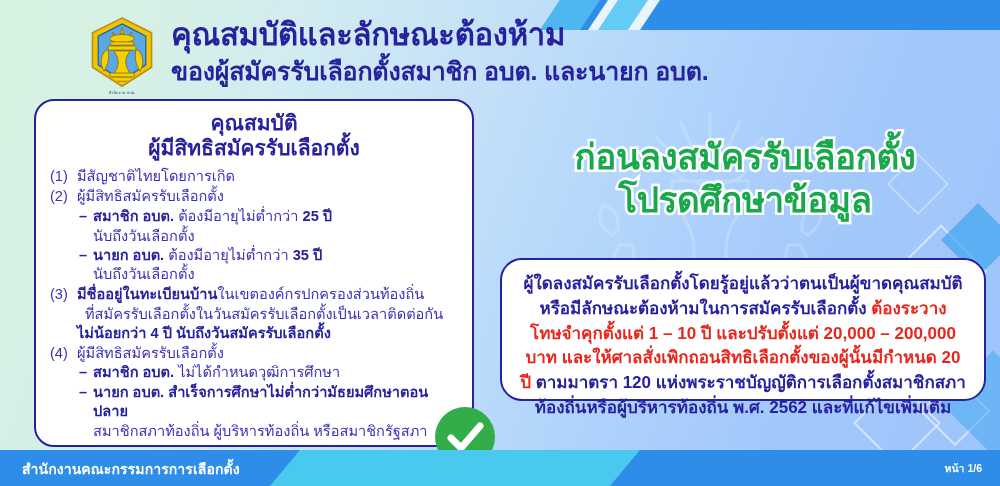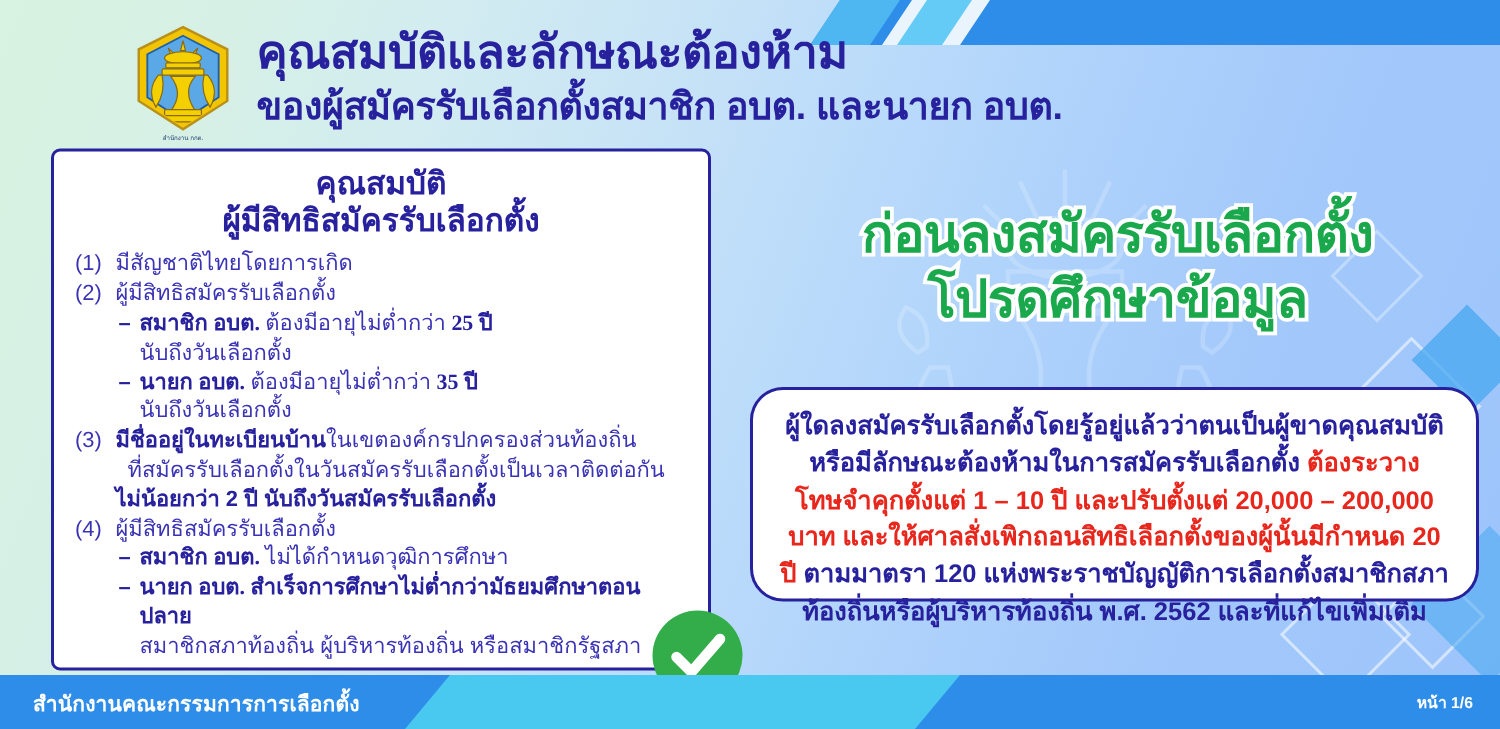--- a/index.html
+++ b/index.html
@@ -46,36 +46,36 @@
     line-height:1.22;white-space:nowrap;
   }
   .h2{
     font-size:25px;font-weight:bold;color:#27219e;letter-spacing:-.2px;
     line-height:1.24;white-space:nowrap;margin-top:2px;
   }
 
   
   .card{
     position:absolute;left:34px;top:99px;width:440px;height:348px;
-    background:#ffffff;border:2.5px solid #27219e;border-radius:6px;
+    background:#ffffff;border:2.5px solid #27219e;border-radius:20px;
     box-sizing:border-box;padding:9px 14px 8px 14px;
   }
   .card-title{
     text-align:center;color:#27219e;font-weight:bold;font-size:21px;
     line-height:1.2;margin-bottom:7px;
   }
   .list{color:#3a33b5;font-size:14.6px;line-height:1.33;}
   .li{display:flex;margin-bottom:0.5px;}
   .li .num{width:27px;flex:0 0 27px;color:#3a33b5;}
   .li .txt{flex:1;}
   .sub{
     display:flex;margin-left:29px;
   }
   .sub .dash{width:14px;flex:0 0 14px;color:#27219e;font-weight:bold;}
-  .sub .stxt{flex:1;font-family:Liberation Serif, serif;}
+  .sub .stxt{flex:1;}
   .cont{margin-left:43px;}
   .b{font-weight:bold;color:#27219e;}
   .check{
     position:absolute;left:434px;top:406px;width:62px;height:62px;
   }
 
   
   .green-head{
     position:absolute;left:490px;top:136px;width:510px;
     text-align:center;color:#19a84b;font-weight:bold;font-size:35px;
@@ -209,21 +209,21 @@
         <span class="dash">–</span>
         <span class="stxt"><span class="b">นายก อบต.</span><span> ต้องมีอายุไม่ต่ำกว่า </span><span class="b">35 ปี</span></span>
       </div>
       <div class="cont">นับถึงวันเลือกตั้ง</div>
 
       <div class="li">
         <span class="num">(3)</span>
         <span class="txt"><span class="b">มีชื่ออยู่ในทะเบียนบ้าน</span><span>ในเขตองค์กรปกครองส่วนท้องถิ่น</span></span>
       </div>
       <div style="margin-left:35px;">ที่สมัครรับเลือกตั้งในวันสมัครรับเลือกตั้งเป็นเวลาติดต่อกัน</div>
-      <div class="b" style="margin-left:27px;">ไม่น้อยกว่า 2 ปี นับถึงวันสมัครรับเลือกตั้ง</div>
+      <div class="b" style="margin-left:27px;">ไม่น้อยกว่า 4 ปี นับถึงวันสมัครรับเลือกตั้ง</div>
 
       <div class="li">
         <span class="num">(4)</span>
         <span class="txt">ผู้มีสิทธิสมัครรับเลือกตั้ง</span>
       </div>
       <div class="sub">
         <span class="dash">–</span>
         <span class="stxt"><span class="b">สมาชิก อบต.</span><span> ไม่ได้กำหนดวุฒิการศึกษา</span></span>
       </div>
       <div class="sub">

